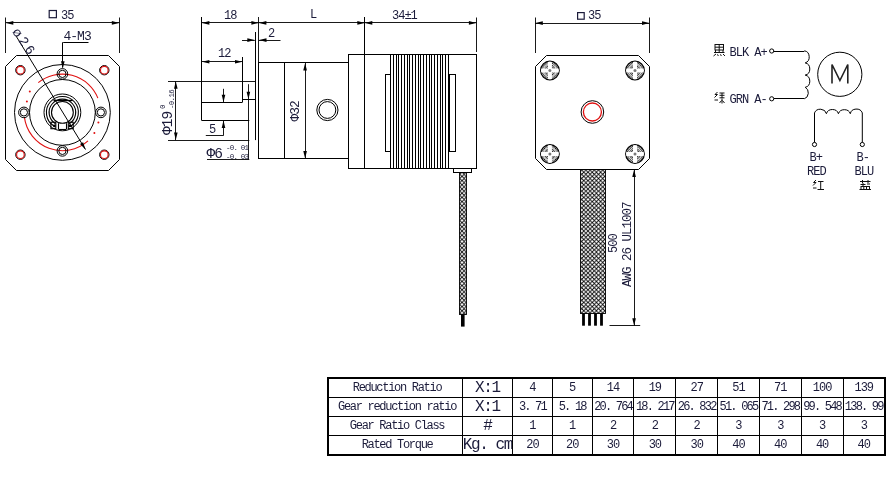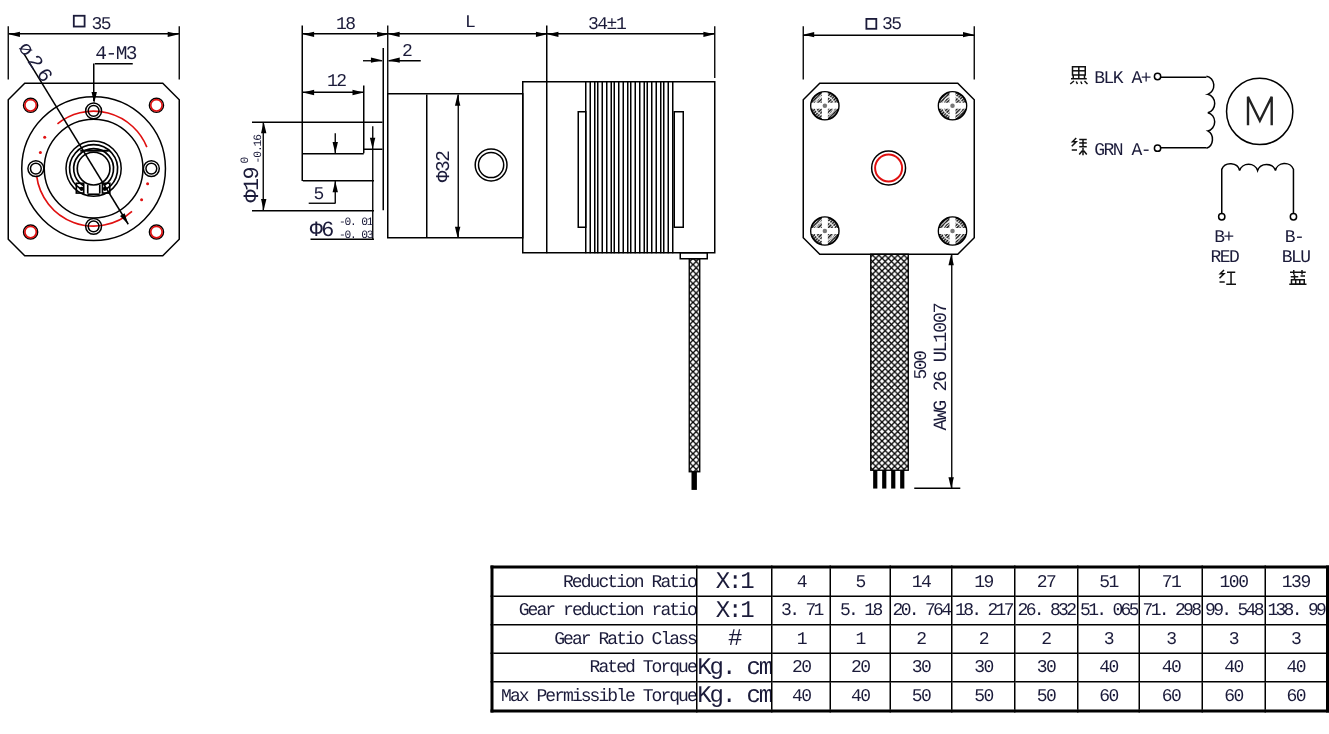--- a/index.html
+++ b/index.html
@@ -5,21 +5,21 @@
 html,body { margin:0; padding:0; background:#fff; }
 #page { position:relative; width:886px; height:489px; background:#fff; overflow:hidden;
         font-family:"Liberation Mono", monospace; }
 #draw { position:absolute; left:0; top:0; }
 #spec { position:absolute; left:327.3px; top:376.8px; border-collapse:collapse;
         table-layout:fixed; }
 #spec td { border:1px solid #000; height:17.2px; padding:0; text-align:center;
         font-family:"Liberation Mono", monospace; font-size:12px; color:#1b1b3a;
         letter-spacing:-1px; overflow:hidden; white-space:nowrap; }
 #spec { border:2px solid #000; }
-#spec td.lbl { text-align:right; padding-left:3px; letter-spacing:-1.3px; }
+#spec td.lbl { text-align:center; padding-left:3px; letter-spacing:-1.3px; }
 #spec td.num2 { letter-spacing:-1.8px; }
 #spec td.unit { letter-spacing:-1.4px; font-size:16px; }
 </style>
 </head>
 <body>
 <div id="page">
 
 <svg id="draw" width="886" height="489" viewBox="0 0 886 489" xmlns="http://www.w3.org/2000/svg">
 <defs>
 <pattern id="braid" width="4.2" height="4.2" patternUnits="userSpaceOnUse">
@@ -469,28 +469,15 @@
           <td>20</td>
           <td>20</td>
           <td>30</td>
           <td>30</td>
           <td>30</td>
           <td>40</td>
           <td>40</td>
           <td>40</td>
           <td>40</td>
         </tr>
-<tr>
-          <td class="lbl">Max Permissible Torque</td>
-          <td class="unit">Kg. cm</td>
-          <td>40</td>
-          <td>40</td>
-          <td>50</td>
-          <td>50</td>
-          <td>50</td>
-          <td>60</td>
-          <td>60</td>
-          <td>60</td>
-          <td>60</td>
-        </tr>
 </tbody>
     </table>
 </div>
 
 </body></html>

